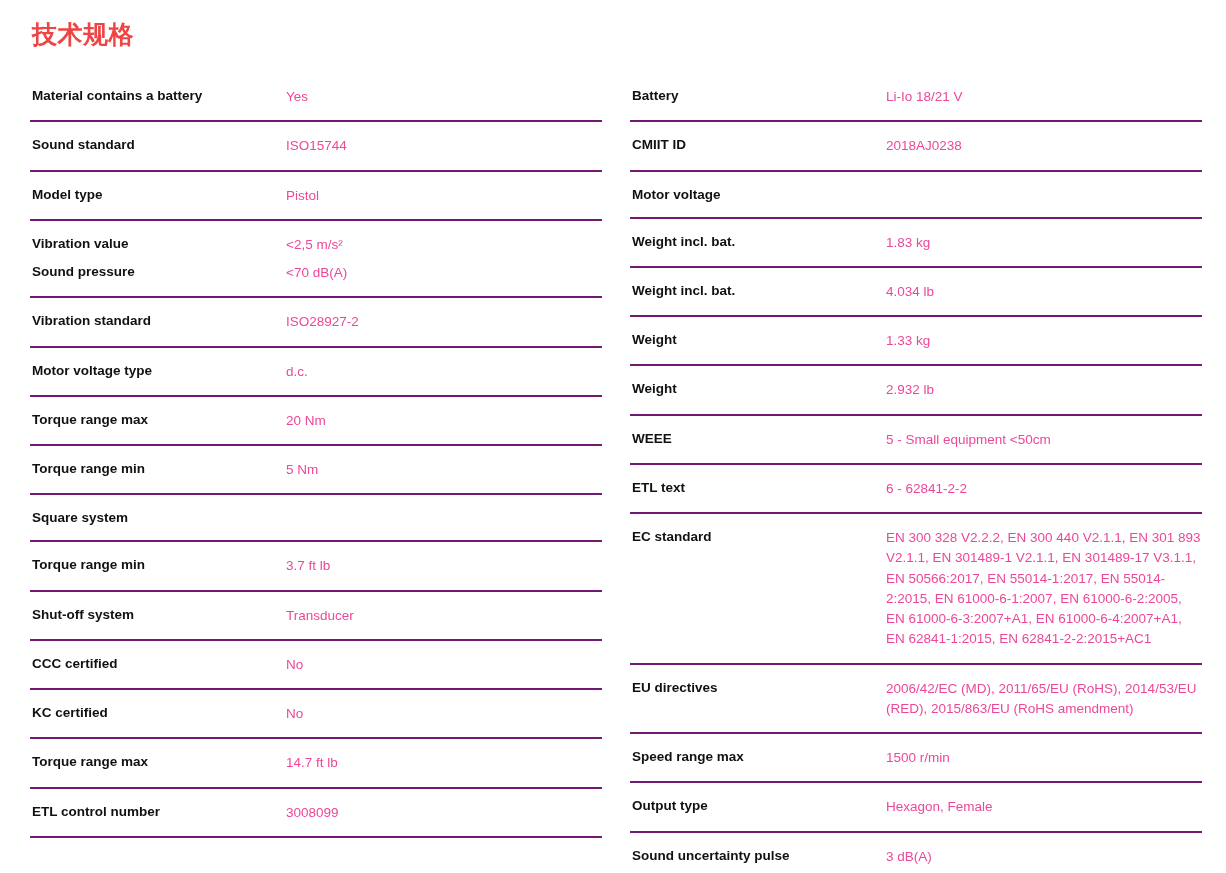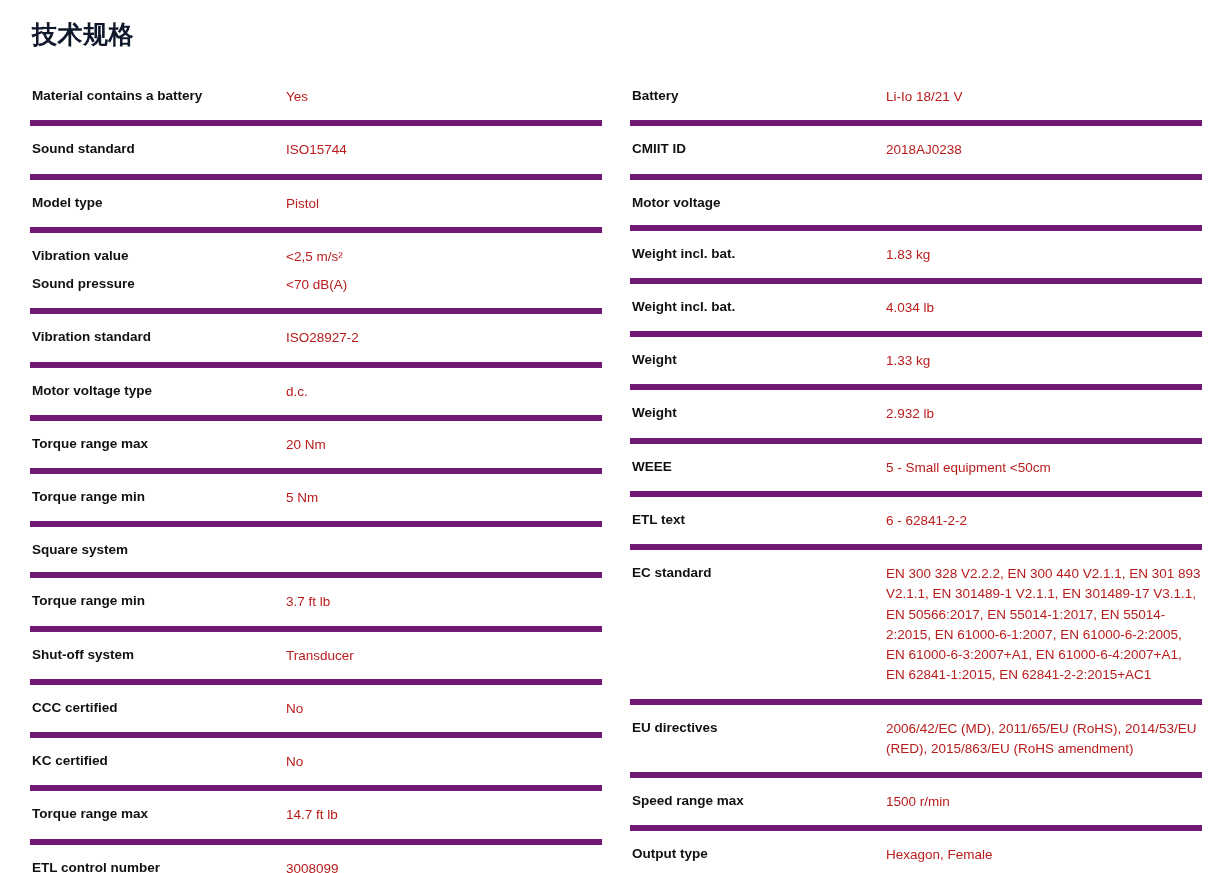--- a/index.html
+++ b/index.html
@@ -19,40 +19,40 @@
     width: 1226px;
     height: 873px;
     box-sizing: border-box;
     padding: 0 30px;
   }
   .page-title {
     font-size: 25px;
     font-weight: bold;
     letter-spacing: 0.5px;
     margin: 18px 0 22px 2px;
-    color: #0f172a;
+    color: #ef4444;
   }
   .spec-columns {
     display: flex;
     flex-direction: row;
     gap: 0;
     align-items: flex-start;
   }
   .spec-col {
     width: 572px;
     flex: 0 0 572px;
   }
   .spec-col.right {
     margin-left: 28px;
   }
   .spec-row {
     display: flex;
     flex-direction: row;
     align-items: flex-start;
-    border-bottom: 6px solid #701a75;
+    border-bottom: 2px solid #701a75;
     padding: 14px 0 13px 2px;
     box-sizing: border-box;
   }
   .spec-row.tight {
     border-bottom: none;
     padding-bottom: 4px;
   }
   .spec-row.tight-follow {
     padding-top: 4px;
   }
@@ -61,21 +61,21 @@
     width: 254px;
     font-size: 13.5px;
     font-weight: bold;
     color: #111111;
     line-height: 1.35;
   }
   .spec-value {
     flex: 1 1 auto;
     font-size: 13.5px;
     font-weight: normal;
-    color: #b91c1c;
+    color: #ec4899;
     line-height: 1.5;
   }
 </style>
 </head>
 <body>
 
 <div class="page">
   <h1 class="page-title">技术规格</h1>
   <div class="spec-columns">
     <div class="spec-col left">

